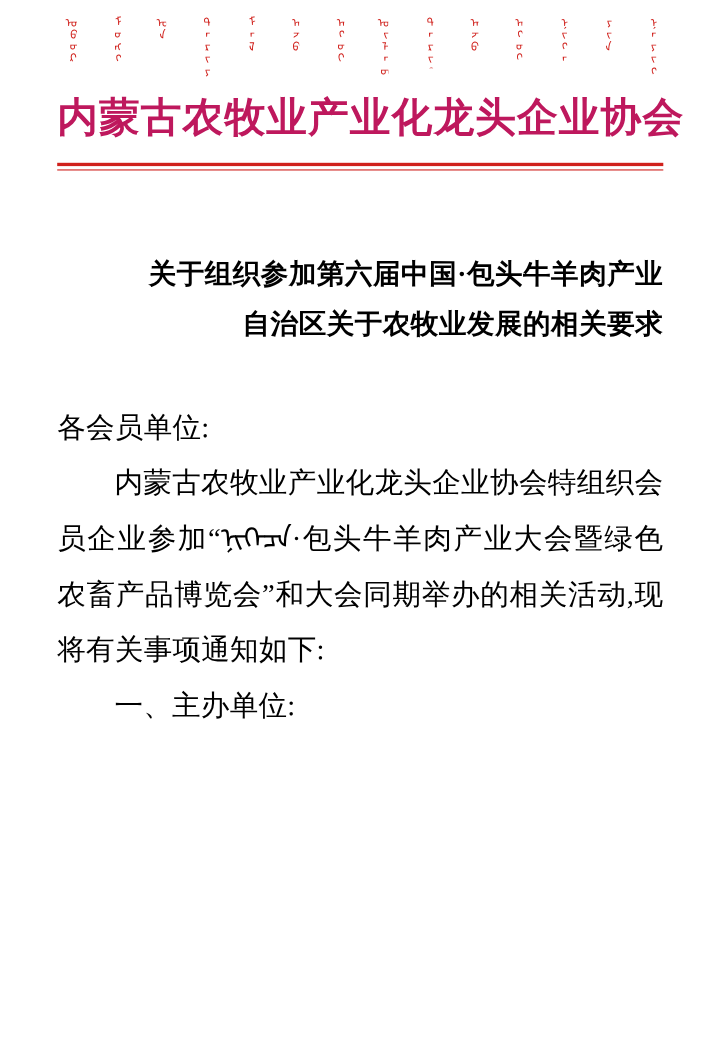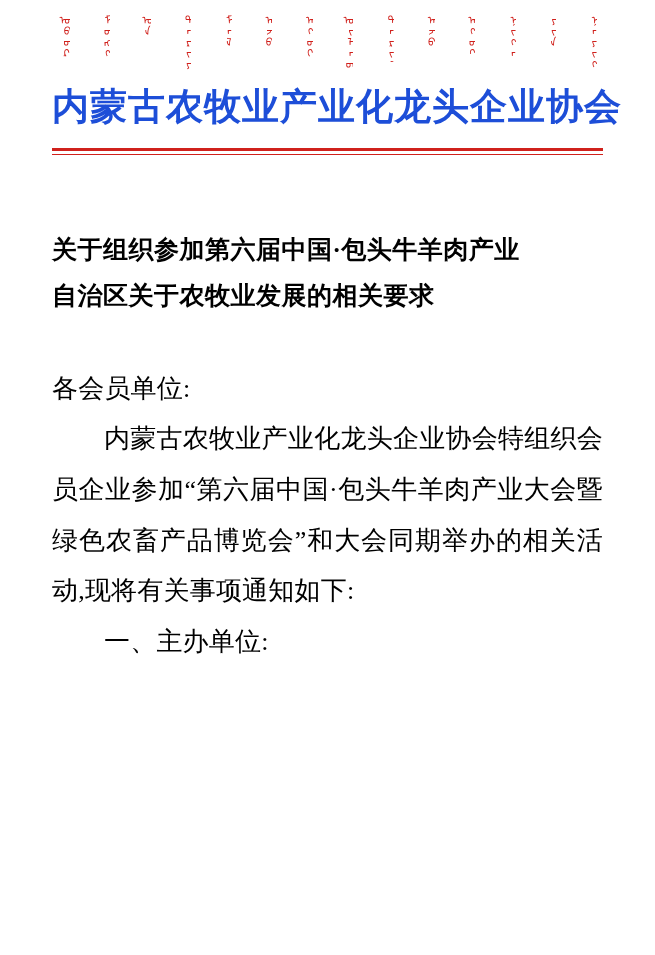--- a/index.html
+++ b/index.html
@@ -43,21 +43,21 @@
     letter-spacing: 0px;
     white-space: nowrap;
     height: 56px;
     overflow: hidden;
   }
   .mong-col.short { height: 40px; }
   .mong-col.mid { height: 48px; }
 
   .org-title {
     text-align: center;
-    color: #1d4ed8;
+    color: #be185d;
     font-family: "Liberation Serif", "DejaVu Serif", serif;
     font-weight: bold;
     font-size: 37px;
     letter-spacing: 1px;
     margin-top: 10px;
     white-space: nowrap;
   }
   .rule-thick {
     height: 3px;
     background: #d0211c;
@@ -65,21 +65,21 @@
   }
   .rule-thin {
     height: 1px;
     background: #d0211c;
     margin-top: 3px;
   }
 
   
   .doc-title {
     margin-top: 72px;
-    text-align: left;
+    text-align: right;
     font-weight: bold;
     font-size: 25px;
     line-height: 1.85;
     letter-spacing: 0.5px;
     color: #000;
   }
   .doc-title .line2 {
     display: block;
   }
 
@@ -141,17 +141,17 @@
     <div class="rule-thin"></div>
   </div>
 
   <div class="doc-title">
     <span class="line1">关于组织参加第六届中国·包头牛羊肉产业</span>
     <span class="line2">自治区关于农牧业发展的相关要求</span>
   </div>
 
   <div class="body-text">
     <p class="para nojust salutation" style="text-indent:0;">各会员单位:</p>
-    <p class="para">内蒙古农牧业产业化龙头企业协会特组织会员企业参加“第六届中国·包头牛羊肉产业大会暨绿色农畜产品博览会”和大会同期举办的相关活动,现将有关事项通知如下:</p>
+    <p class="para">内蒙古农牧业产业化龙头企业协会特组织会员企业参加“ᠨᠢᠭᠡᠴᠡ·包头牛羊肉产业大会暨绿色农畜产品博览会”和大会同期举办的相关活动,现将有关事项通知如下:</p>
     <p class="section-heading">一、主办单位:</p>
   </div>
 
 </div>
 
 </body></html>

